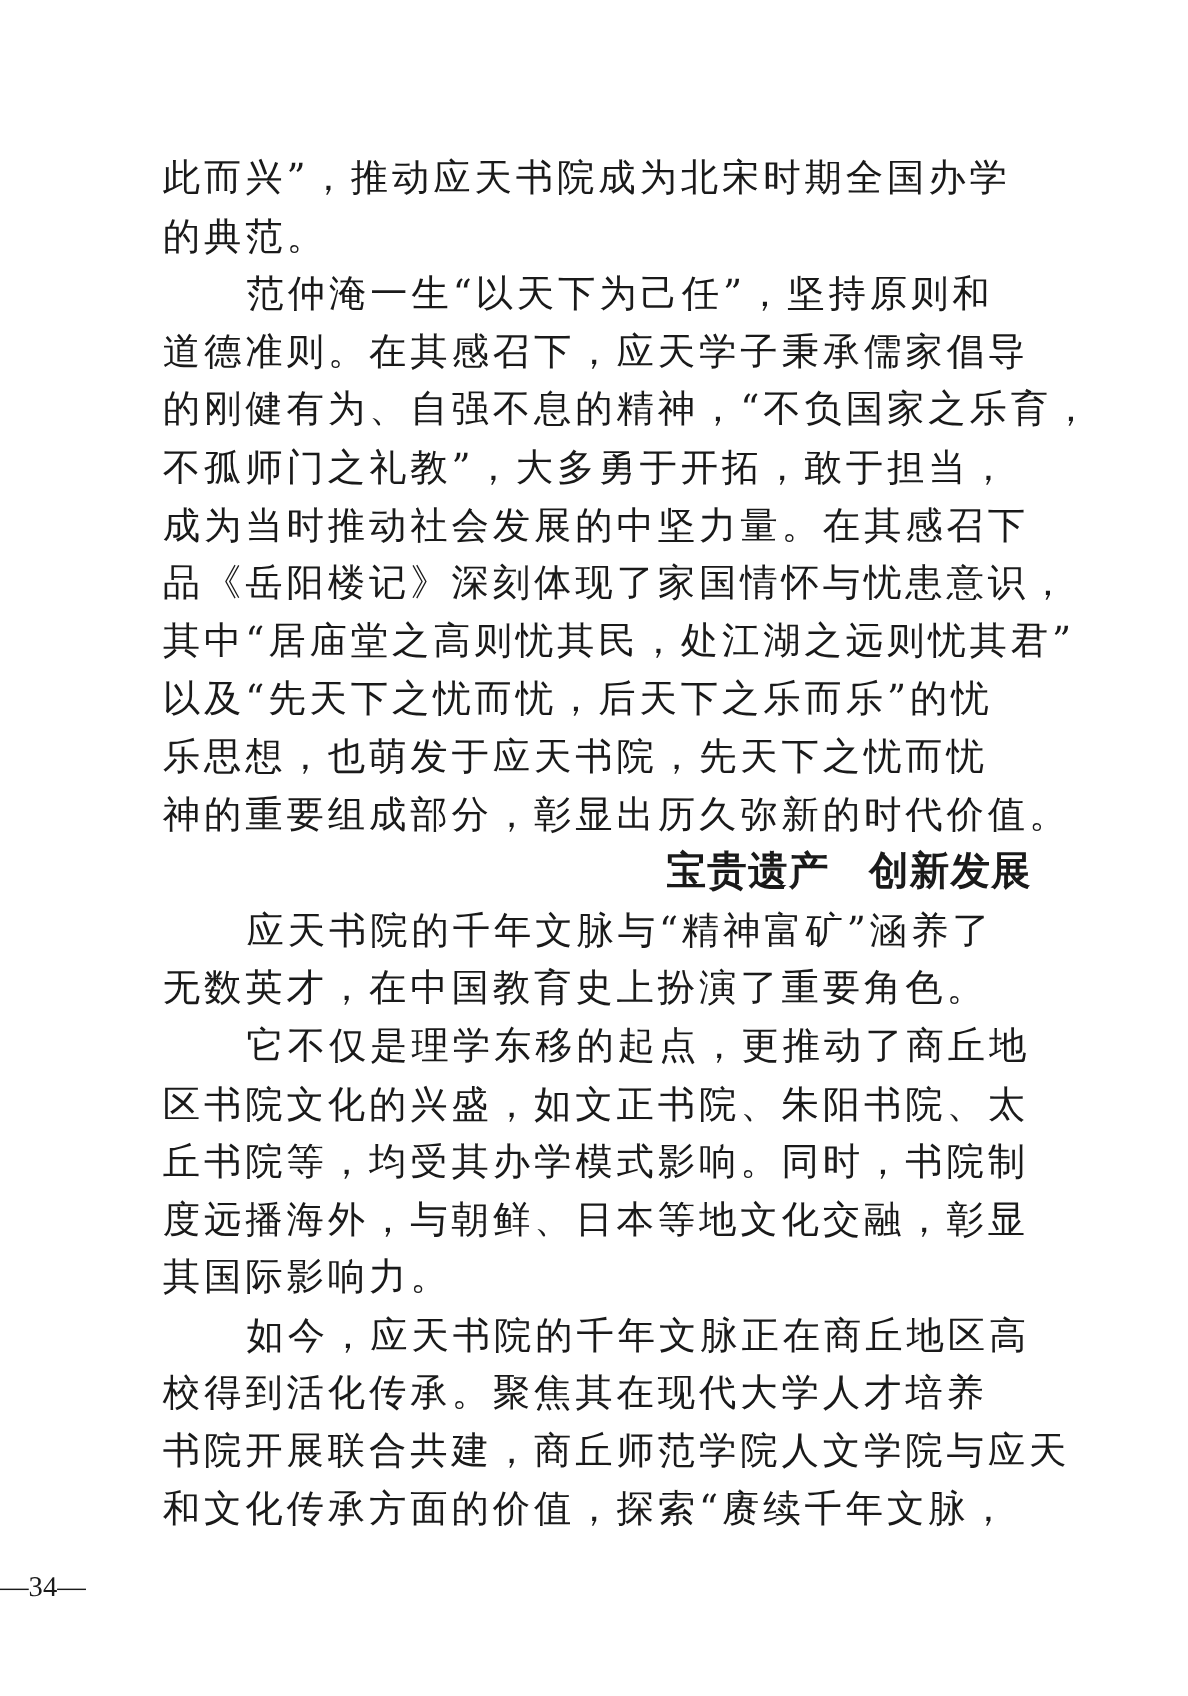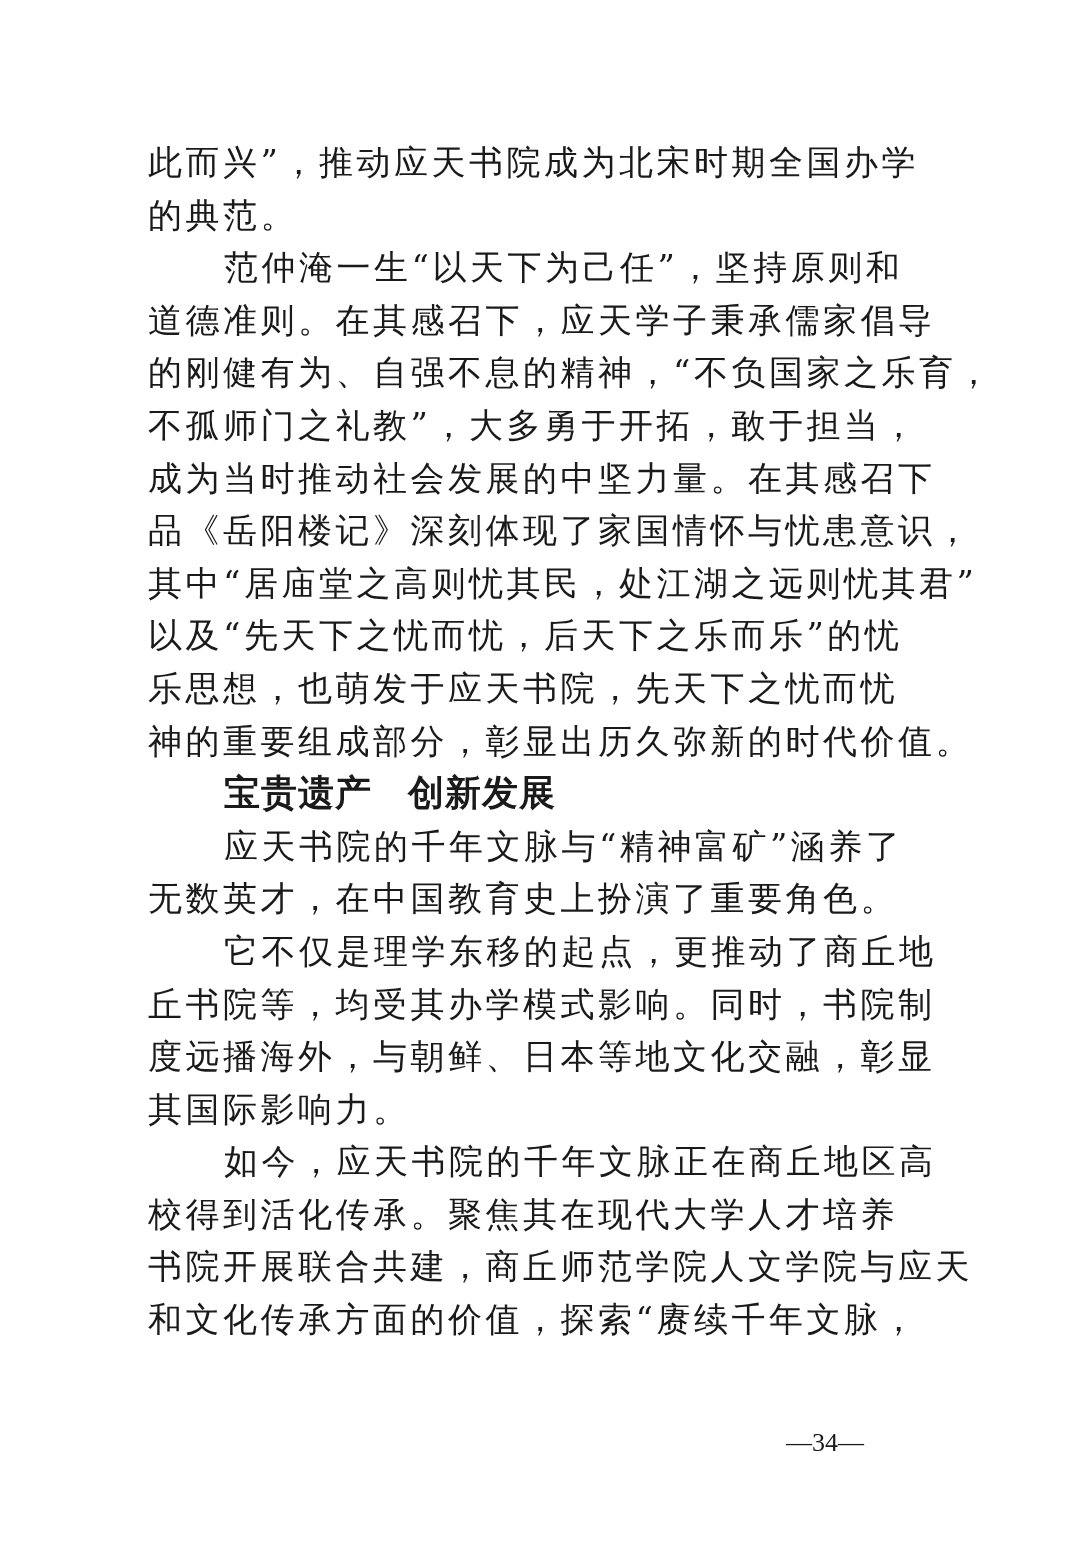--- a/index.html
+++ b/index.html
@@ -30,31 +30,32 @@
       overflow: visible;
     }
     .line.indent {
       padding-left: 76px;
     }
     .line.heading {
       font-family: "DejaVu Sans", "Liberation Sans", sans-serif;
       font-weight: bold;
       letter-spacing: 1px;
       font-size: 36px;
+      text-align: right;
     }
     .heading .gap {
       display: inline-block;
       width: 36px;
     }
     .page-number {
       position: absolute;
       left: 0;
       width: 864px;
       top: 1428px;
-      text-align: right;
+      text-align: left;
       font-family: "Liberation Serif", "DejaVu Serif", serif;
       font-size: 26px;
       color: #1a1a1a;
     }
   </style>
 </head>
 <body>
 
 <div class="page">
   <div class="line">此而兴”，推动应天书院成为北宋时期全国办学</div>
@@ -70,20 +71,21 @@
   <div class="line">乐思想，也萌发于应天书院，先天下之忧而忧</div>
   <div class="line">神的重要组成部分，彰显出历久弥新的时代价值。</div>
 
   <div class="line indent heading">
     <span>宝贵遗产</span><span class="gap"></span><span>创新发展</span>
   </div>
 
   <div class="line indent">应天书院的千年文脉与“精神富矿”涵养了</div>
   <div class="line">无数英才，在中国教育史上扮演了重要角色。</div>
   <div class="line indent">它不仅是理学东移的起点，更推动了商丘地</div>
+  <div class="line">区书院文化的兴盛，如文正书院、朱阳书院、太</div>
   <div class="line">丘书院等，均受其办学模式影响。同时，书院制</div>
   <div class="line">度远播海外，与朝鲜、日本等地文化交融，彰显</div>
   <div class="line">其国际影响力。</div>
   <div class="line indent">如今，应天书院的千年文脉正在商丘地区高</div>
   <div class="line">校得到活化传承。聚焦其在现代大学人才培养</div>
   <div class="line">书院开展联合共建，商丘师范学院人文学院与应天</div>
   <div class="line">和文化传承方面的价值，探索“赓续千年文脉，</div>
 </div>
 
 <div class="page-number">—34—</div>

